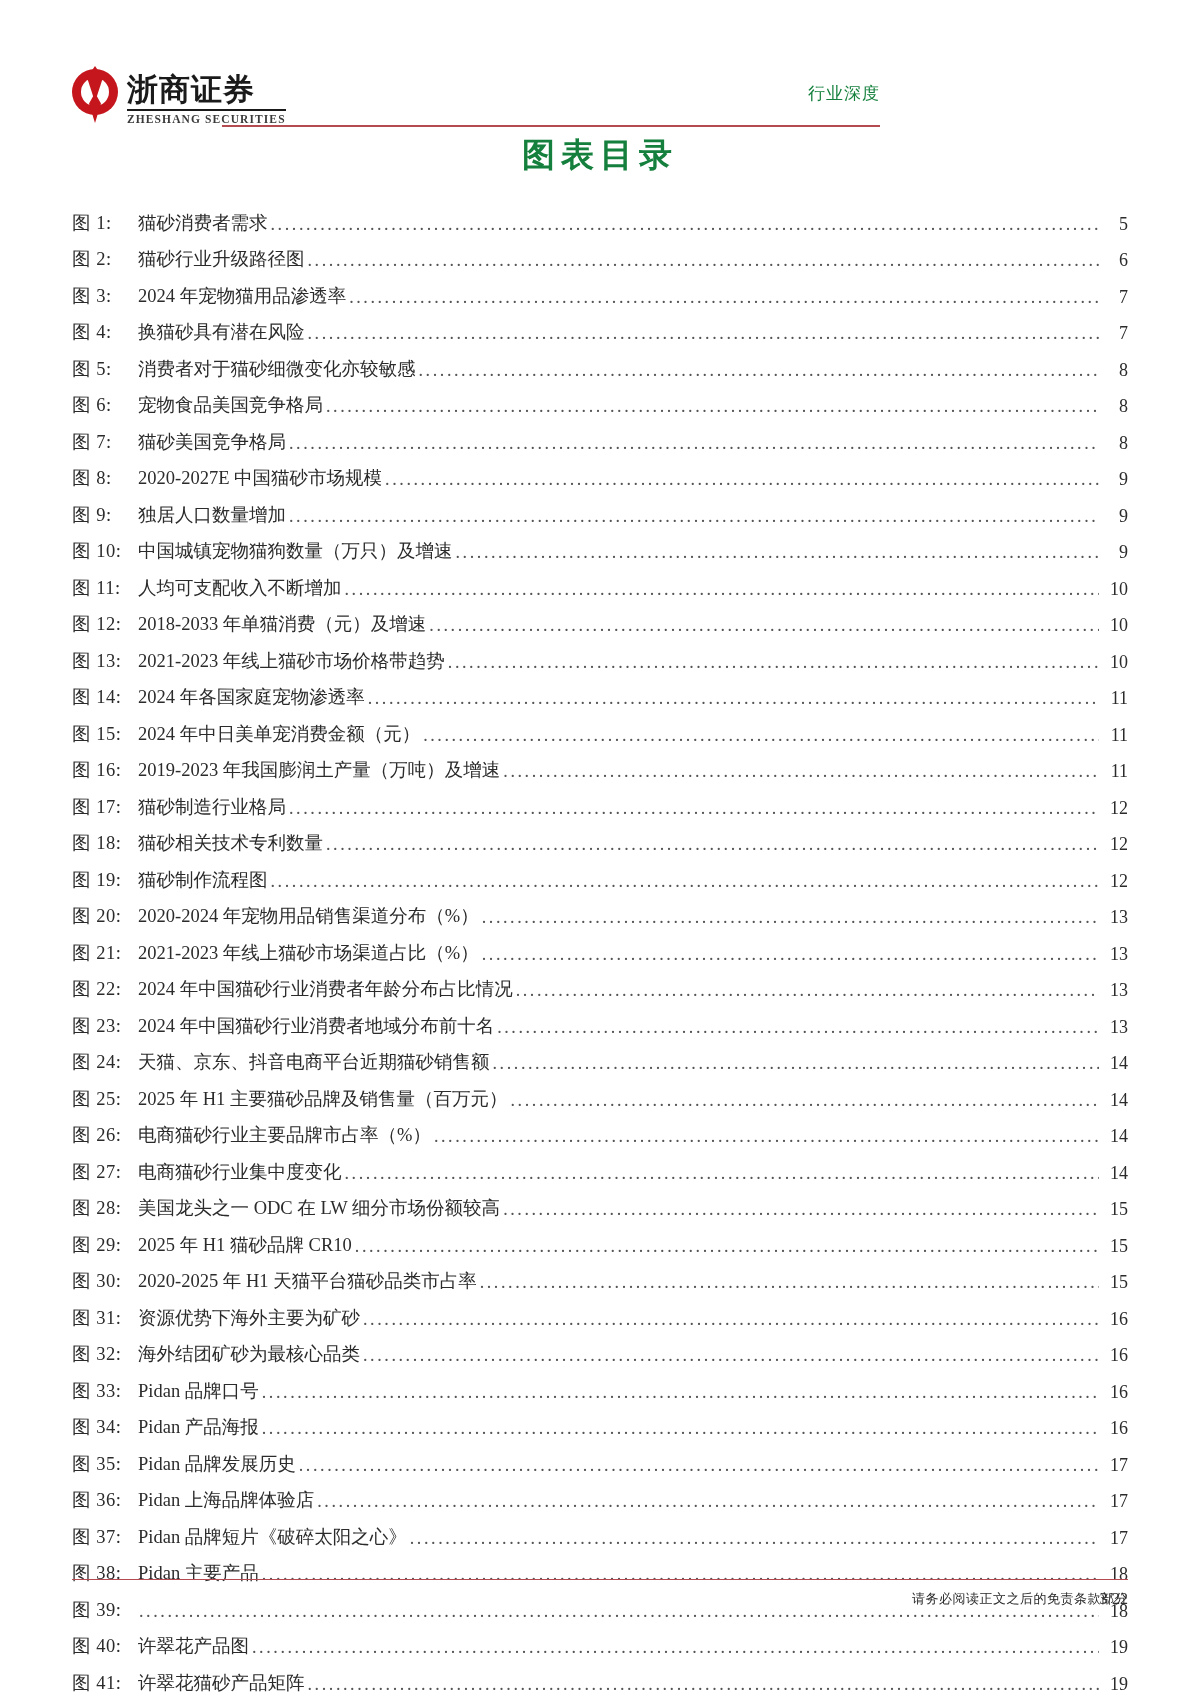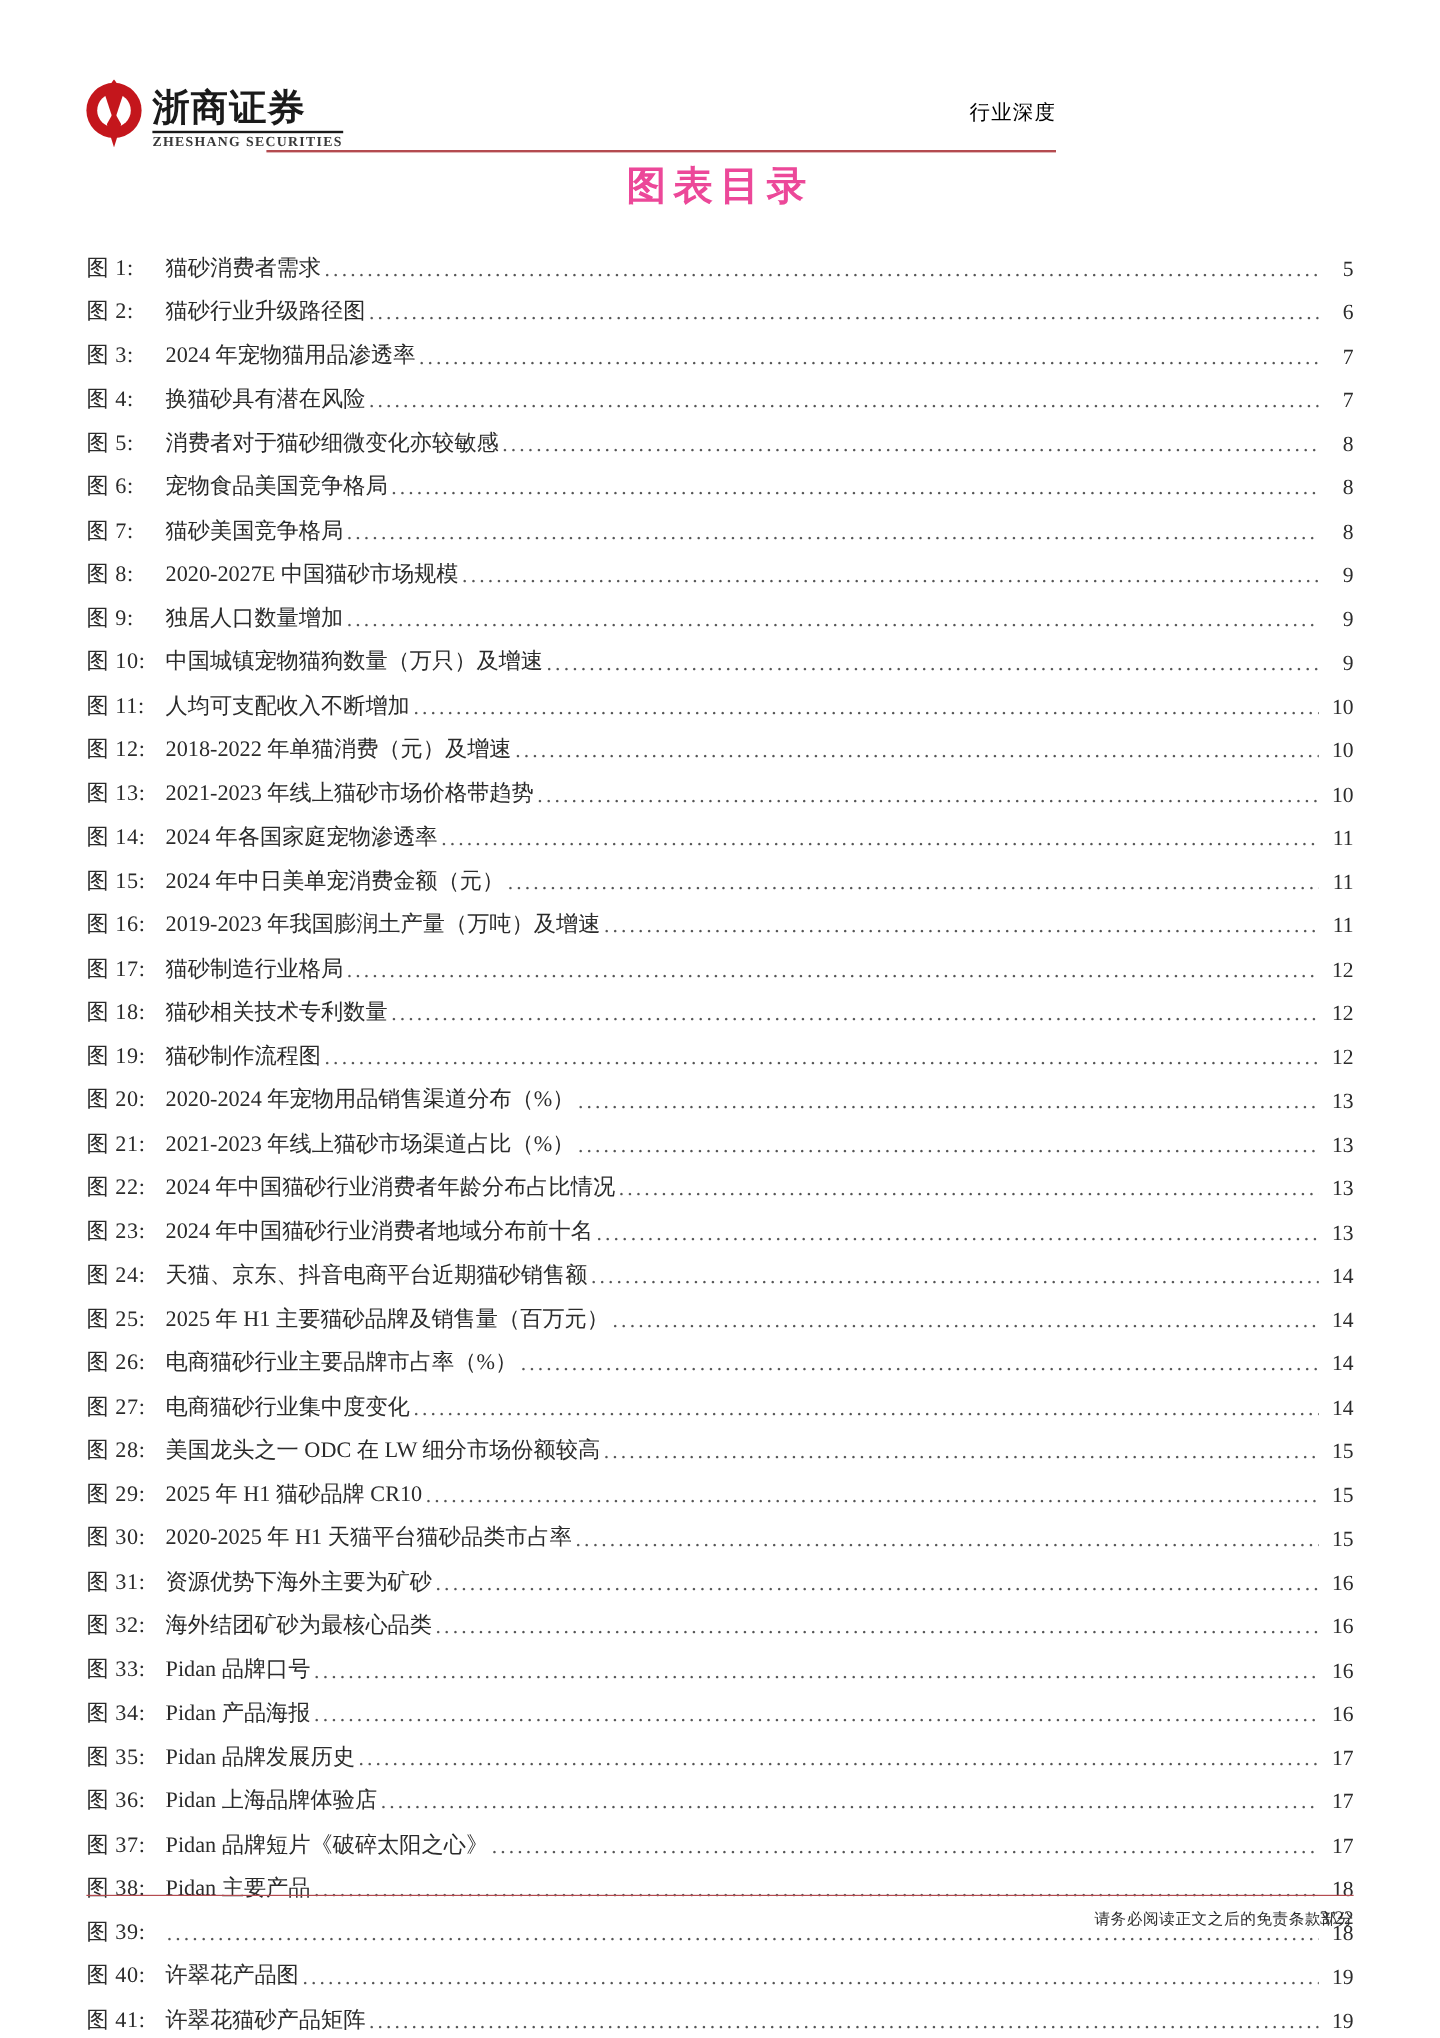--- a/index.html
+++ b/index.html
@@ -97,21 +97,21 @@
     font-weight: bold;
     color: #3a3a3a;
     letter-spacing: 1.1px;
   }
   .header-right {
     position: absolute;
     right: 72px;
     top: 27px;
     font-family: "Liberation Serif", "DejaVu Serif", serif;
     font-size: 17px;
-    color: #000000;
+    color: #15803d;
     letter-spacing: 1px;
   }
   .header-rule {
     position: absolute;
     left: 222px;
     right: 72px;
     top: 70px;
     height: 1.6px;
     background: #B44B50;
   }
@@ -119,21 +119,21 @@
   
   .doc-title {
     position: absolute;
     left: 0;
     top: 133px;
     width: 1200px;
     text-align: center;
     font-family: "Liberation Serif", "DejaVu Serif", serif;
     font-size: 33px;
     font-weight: bold;
-    color: #ec4899;
+    color: #15803d;
     letter-spacing: 6px;
   }
 
   
   .toc {
     position: absolute;
     left: 72px;
     top: 198px;
     width: 1056px;
   }
@@ -304,21 +304,21 @@
         <span class="toc-page">9</span>
       </div>
       <div class="toc-row">
         <span class="toc-num">图 11:</span>
         <span class="toc-label">人均可支配收入不断增加</span>
         <span class="toc-leader"></span>
         <span class="toc-page">10</span>
       </div>
       <div class="toc-row">
         <span class="toc-num">图 12:</span>
-        <span class="toc-label">2018-2022 年单猫消费（元）及增速</span>
+        <span class="toc-label">2018-2033 年单猫消费（元）及增速</span>
         <span class="toc-leader"></span>
         <span class="toc-page">10</span>
       </div>
       <div class="toc-row">
         <span class="toc-num">图 13:</span>
         <span class="toc-label">2021-2023 年线上猫砂市场价格带趋势</span>
         <span class="toc-leader"></span>
         <span class="toc-page">10</span>
       </div>
       <div class="toc-row">

